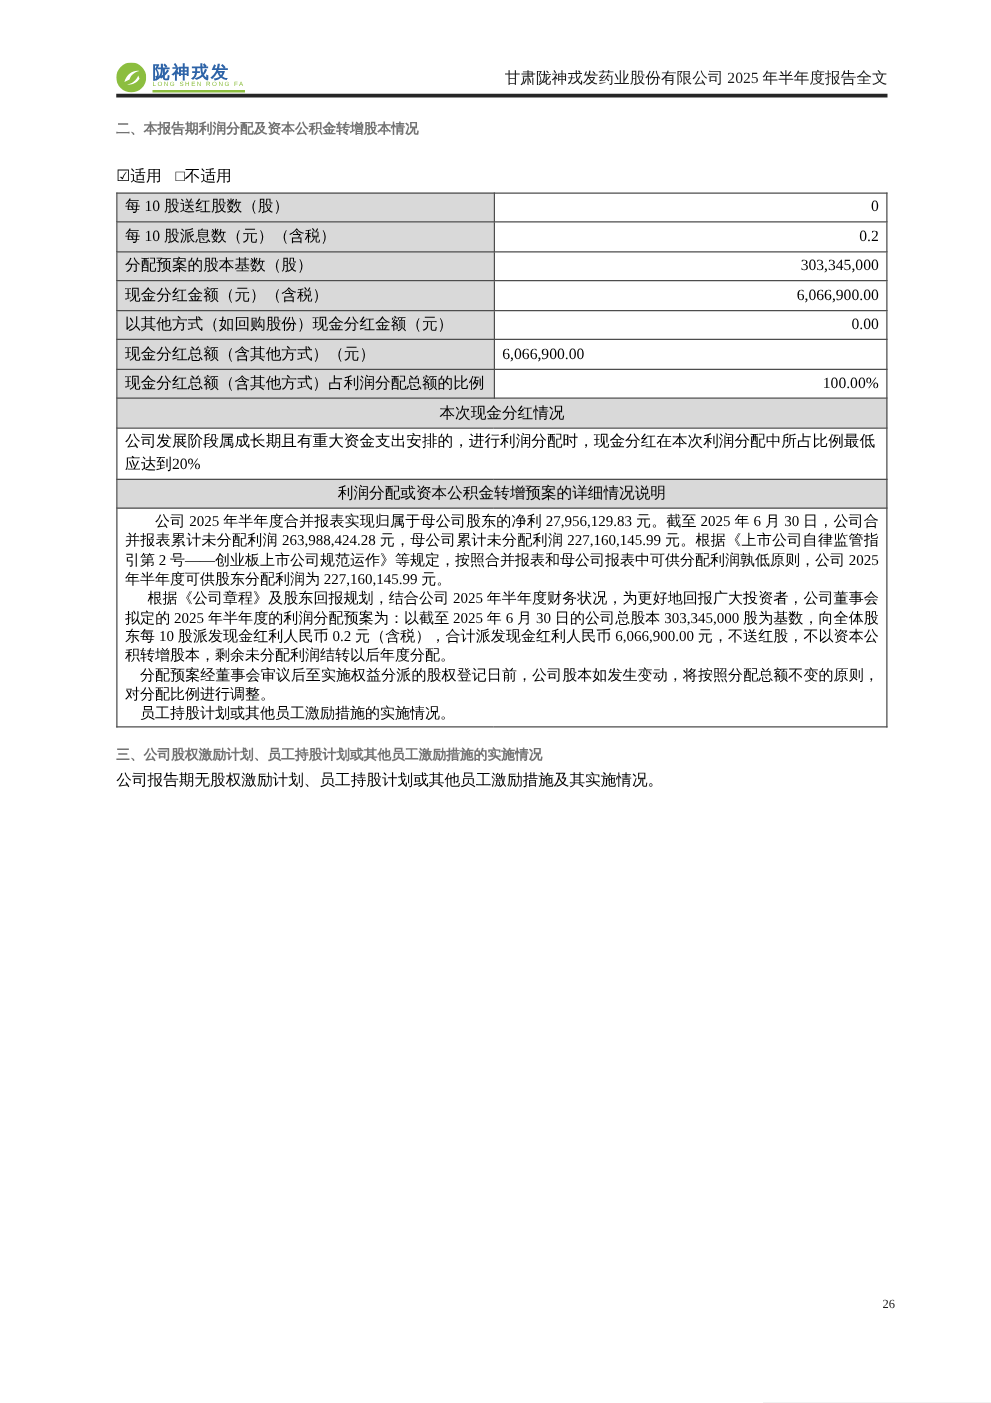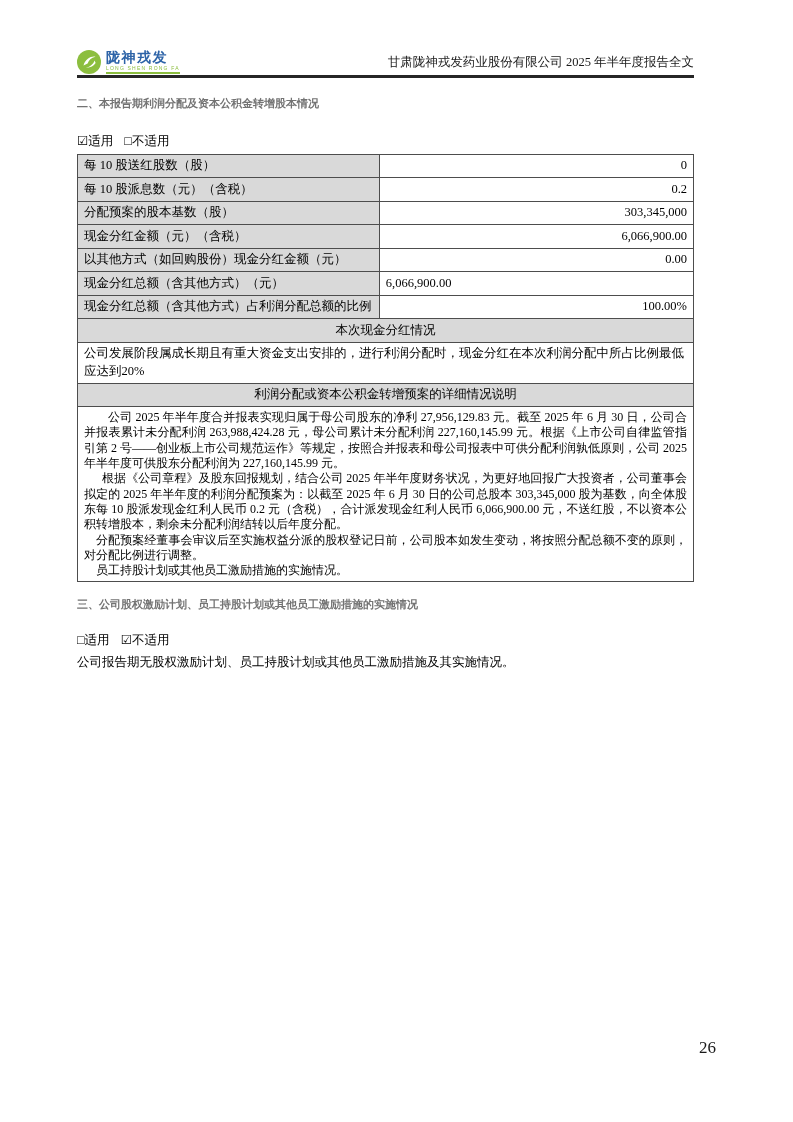--- a/index.html
+++ b/index.html
@@ -8,21 +8,21 @@
     position:relative;
     width:793px; height:1122px;
     background:#ffffff;
     margin:0 auto;
     font-family:"Liberation Serif","DejaVu Serif",serif;
     color:#000;
     overflow:hidden;
   }
   .content {
     position:absolute;
-    left:56px; top:50px;
+    left:72px; top:50px;
     width:638px;
     padding-left:21px;
   }
 
   
   .header {
     display:flex;
     justify-content:space-between;
     align-items:flex-end;
   }
@@ -102,21 +102,21 @@
   .detail p { font-size:12px; line-height:1.28; margin:0; text-align:justify; }
   .detail p.i2  { text-indent:2em; }
   .detail p.i15 { text-indent:1.5em; }
   .detail p.i1  { text-indent:1em; }
 
   
   .page-number {
     position:absolute;
     top:1038px;
     right:77px;
-    font-size:17px;
+    font-size:10px;
     color:#1a1a1a;
   }
 </style>
 </head>
 <body>
 
 <div class="page">
   <div class="content">
 
     <div class="header">
@@ -189,22 +189,18 @@
           <p class="i15">根据《公司章程》及股东回报规划，结合公司 2025 年半年度财务状况，为更好地回报广大投资者，公司董事会拟定的 2025 年半年度的利润分配预案为：以截至 2025 年 6 月 30 日的公司总股本 303,345,000 股为基数，向全体股东每 10 股派发现金红利人民币 0.2 元（含税），合计派发现金红利人民币 6,066,900.00 元，不送红股，不以资本公积转增股本，剩余未分配利润结转以后年度分配。</p>
           <p class="i1">分配预案经董事会审议后至实施权益分派的股权登记日前，公司股本如发生变动，将按照分配总额不变的原则，对分配比例进行调整。</p>
           <p class="i1">员工持股计划或其他员工激励措施的实施情况。</p>
         </td>
       </tr>
     </tbody>
       </table>
 
     <div class="sec-title s3">三、公司股权激励计划、员工持股计划或其他员工激励措施的实施情况</div>
 
-    <div class="applicability" style="margin-top:22px;">
-      <span class="chk">□适用</span>
-      <span class="chk">☑不适用</span>
-    </div>
     <div class="plain-line">公司报告期无股权激励计划、员工持股计划或其他员工激励措施及其实施情况。</div>
 
   </div>
 
   <div class="page-number">26</div>
 </div>
 
 </body></html>

